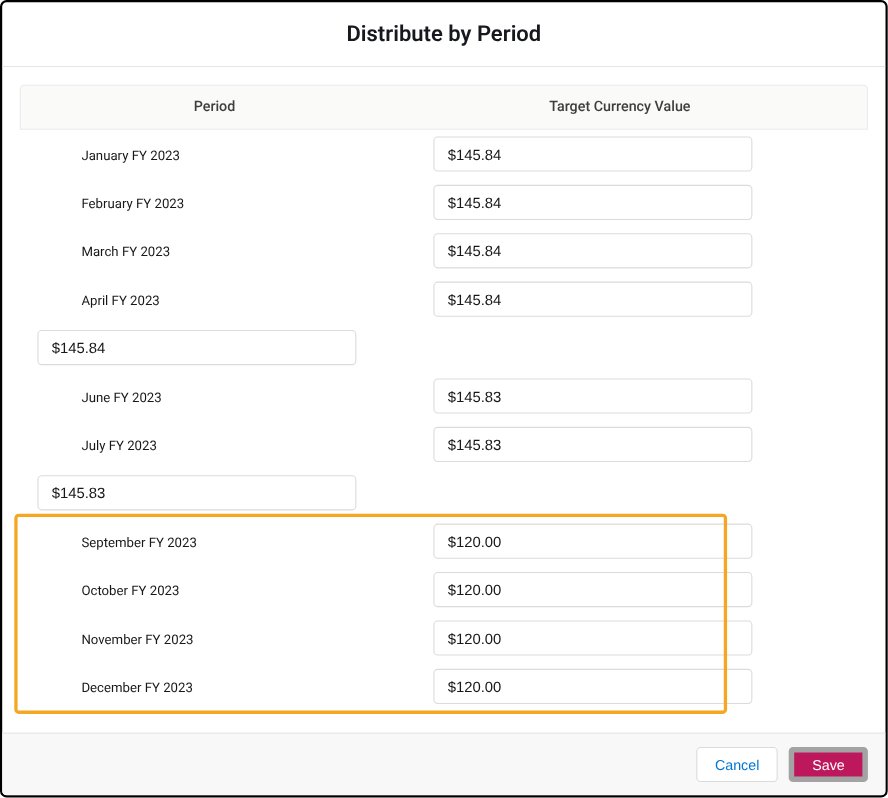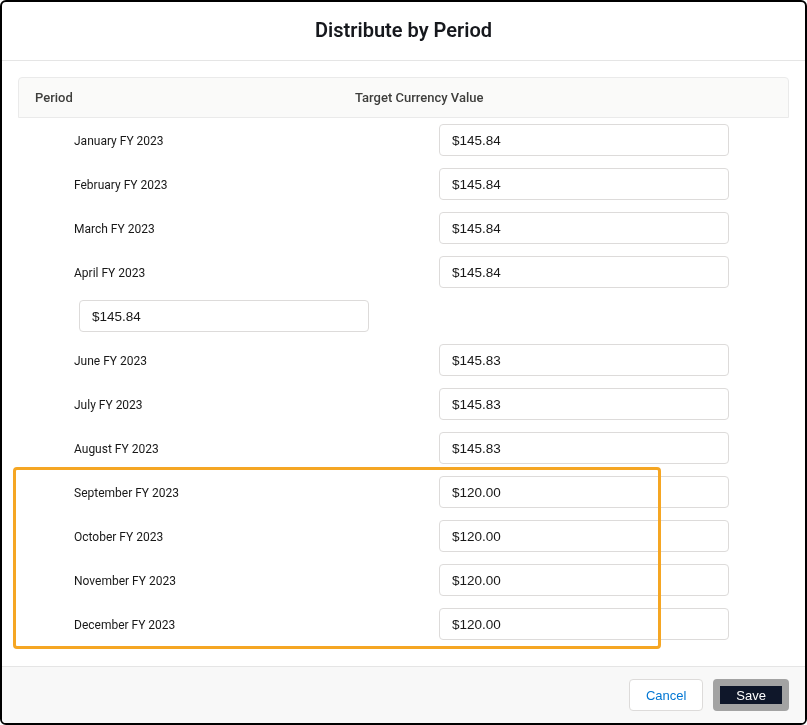--- a/index.html
+++ b/index.html
@@ -47,40 +47,40 @@
   .col-period {
     flex: 0 0 320px;
   }
   .col-value {
     flex: 1;
   }
   .grid-header .label {
     font-size: 13px;
     color: #3e3e3c;
     font-weight: 500;
+    text-align: center;
   }
   .rows-container {
     position: relative;
   }
   .row {
     display: flex;
     align-items: center;
     padding: 6px 16px;
   }
   .row .period-label {
     flex: 0 0 320px;
     font-size: 12px;
     color: #181818;
     padding-top: 2px;
     margin-left: 40px;
   }
   .row .value-wrap {
     flex: 1;
     max-width: 290px;
-    margin-left: 45px;
   }
   .value-input {
     width: 100%;
     height: 32px;
     padding: 0 12px;
     font-size: 13.5px;
     color: #181818;
     border: 1px solid #dddbda;
     border-radius: 4px;
     background: #fff;
@@ -109,23 +109,23 @@
     cursor: pointer;
     border: 1px solid transparent;
     font-weight: 400;
   }
   .btn-cancel {
     background: #fff;
     border: 1px solid #dddbda;
     color: #0176d3;
   }
   .btn-save {
-    background: #0f172a;
+    background: #be185d;
     color: #fff;
-    border: 7px solid #a3a3a3;
+    border: 5px solid #a3a3a3;
   }
 </style>
 </head>
 <body>
 
 <div class="modal">
   <div class="modal-header">
     <h1 class="modal-title">Distribute by Period</h1>
   </div>
 
@@ -158,21 +158,20 @@
         </div>
         <div class="row">
           <div class="period-label">June FY 2023</div>
           <div class="value-wrap"><input type="text" class="value-input" value="$145.83" style=""></div>
         </div>
         <div class="row">
           <div class="period-label">July FY 2023</div>
           <div class="value-wrap"><input type="text" class="value-input" value="$145.83" style=""></div>
         </div>
         <div class="row">
-          <div class="period-label">August FY 2023</div>
           <div class="value-wrap"><input type="text" class="value-input" value="$145.83" style=""></div>
         </div>
         <div class="row">
           <div class="period-label">September FY 2023</div>
           <div class="value-wrap"><input type="text" class="value-input" value="$120.00" style=""></div>
         </div>
         <div class="row">
           <div class="period-label">October FY 2023</div>
           <div class="value-wrap"><input type="text" class="value-input" value="$120.00" style=""></div>
         </div>

